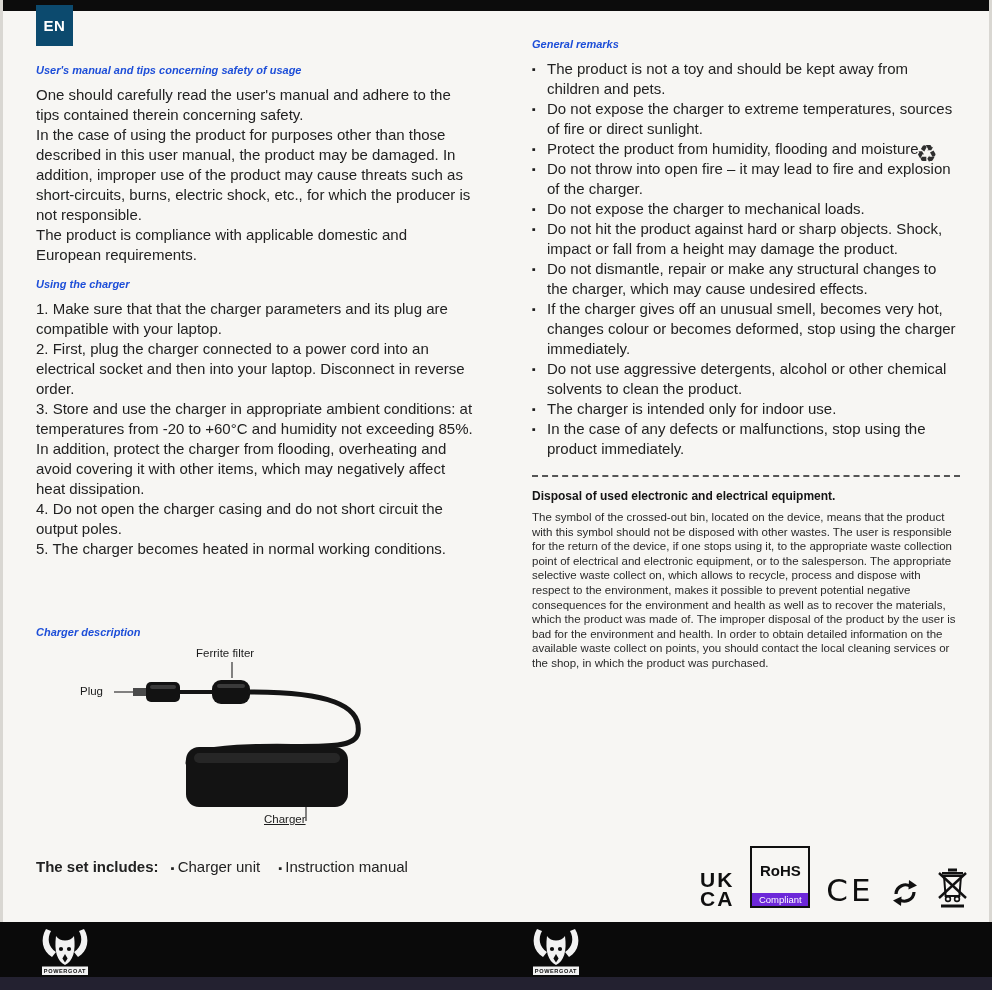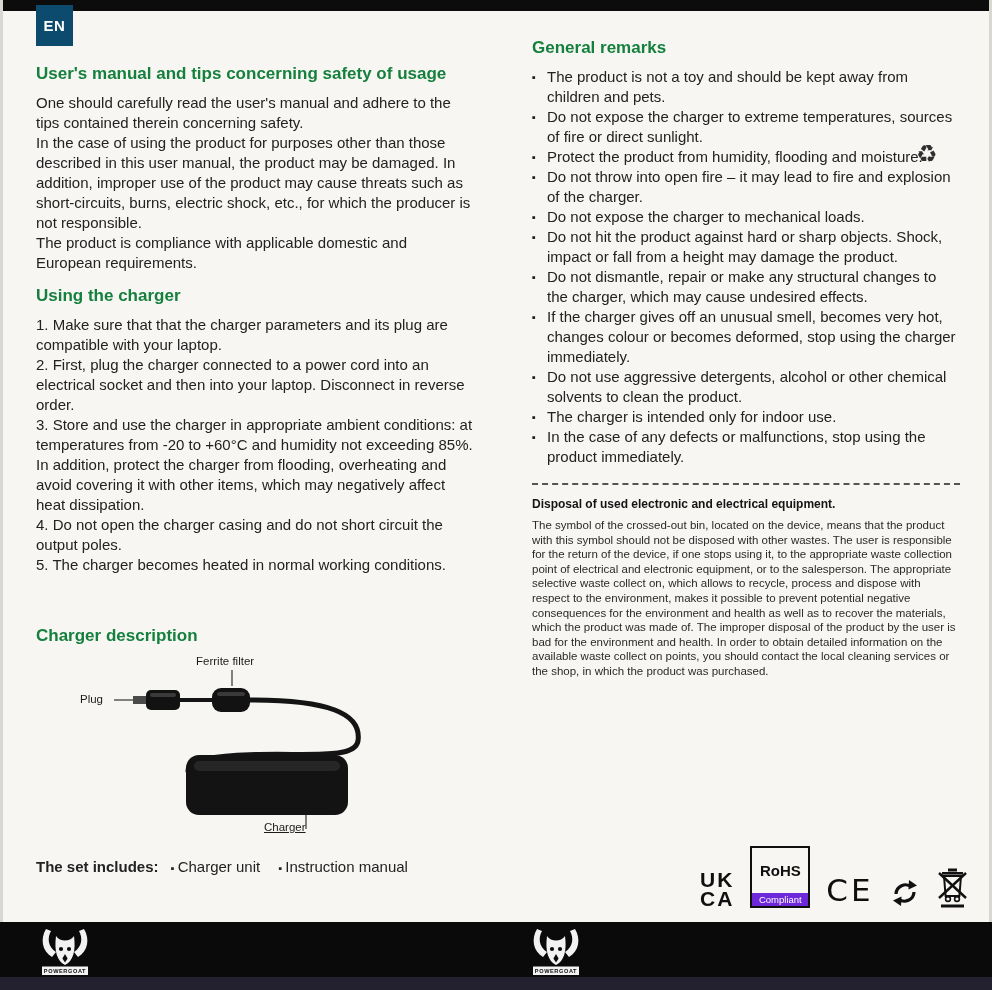--- a/index.html
+++ b/index.html
@@ -16,21 +16,21 @@
 
   .lang-badge {
     position:absolute; top:5px; left:36px; width:37px; height:41px;
     background:#0c4a6e; color:#fff; font-weight:bold; font-size:15px;
     display:flex; align-items:center; justify-content:center; letter-spacing:.5px;
   }
 
   .col-left  { position:absolute; left:36px;  top:64px; width:438px; }
   .col-right { position:absolute; left:532px; top:38px; width:428px; }
 
-  .h { font-size:17px; font-weight:bold; margin:0 0 9px; color:#15803d; }
+  .h { font-size:11px; font-weight:bold; margin:0 0 9px; color:#1d4ed8;font-style:italic; }
   .h.mt { margin-top:13px; }
   .body-text, .step { font-size:15px; line-height:20px; color:#222; }
   .steps { margin-top:2px; }
 
   ul.bullets { list-style:none; margin:4px 0 0; padding:0; font-size:15px; line-height:20px; color:#222; }
   ul.bullets li { position:relative; padding-left:15px; }
   ul.bullets li::before { content:"▪"; position:absolute; left:0; top:0; font-size:11px; color:#1a1a1a; }
 
   .divider { border:none; border-top:2px dashed #555; margin:16px 0 12px; }
 

